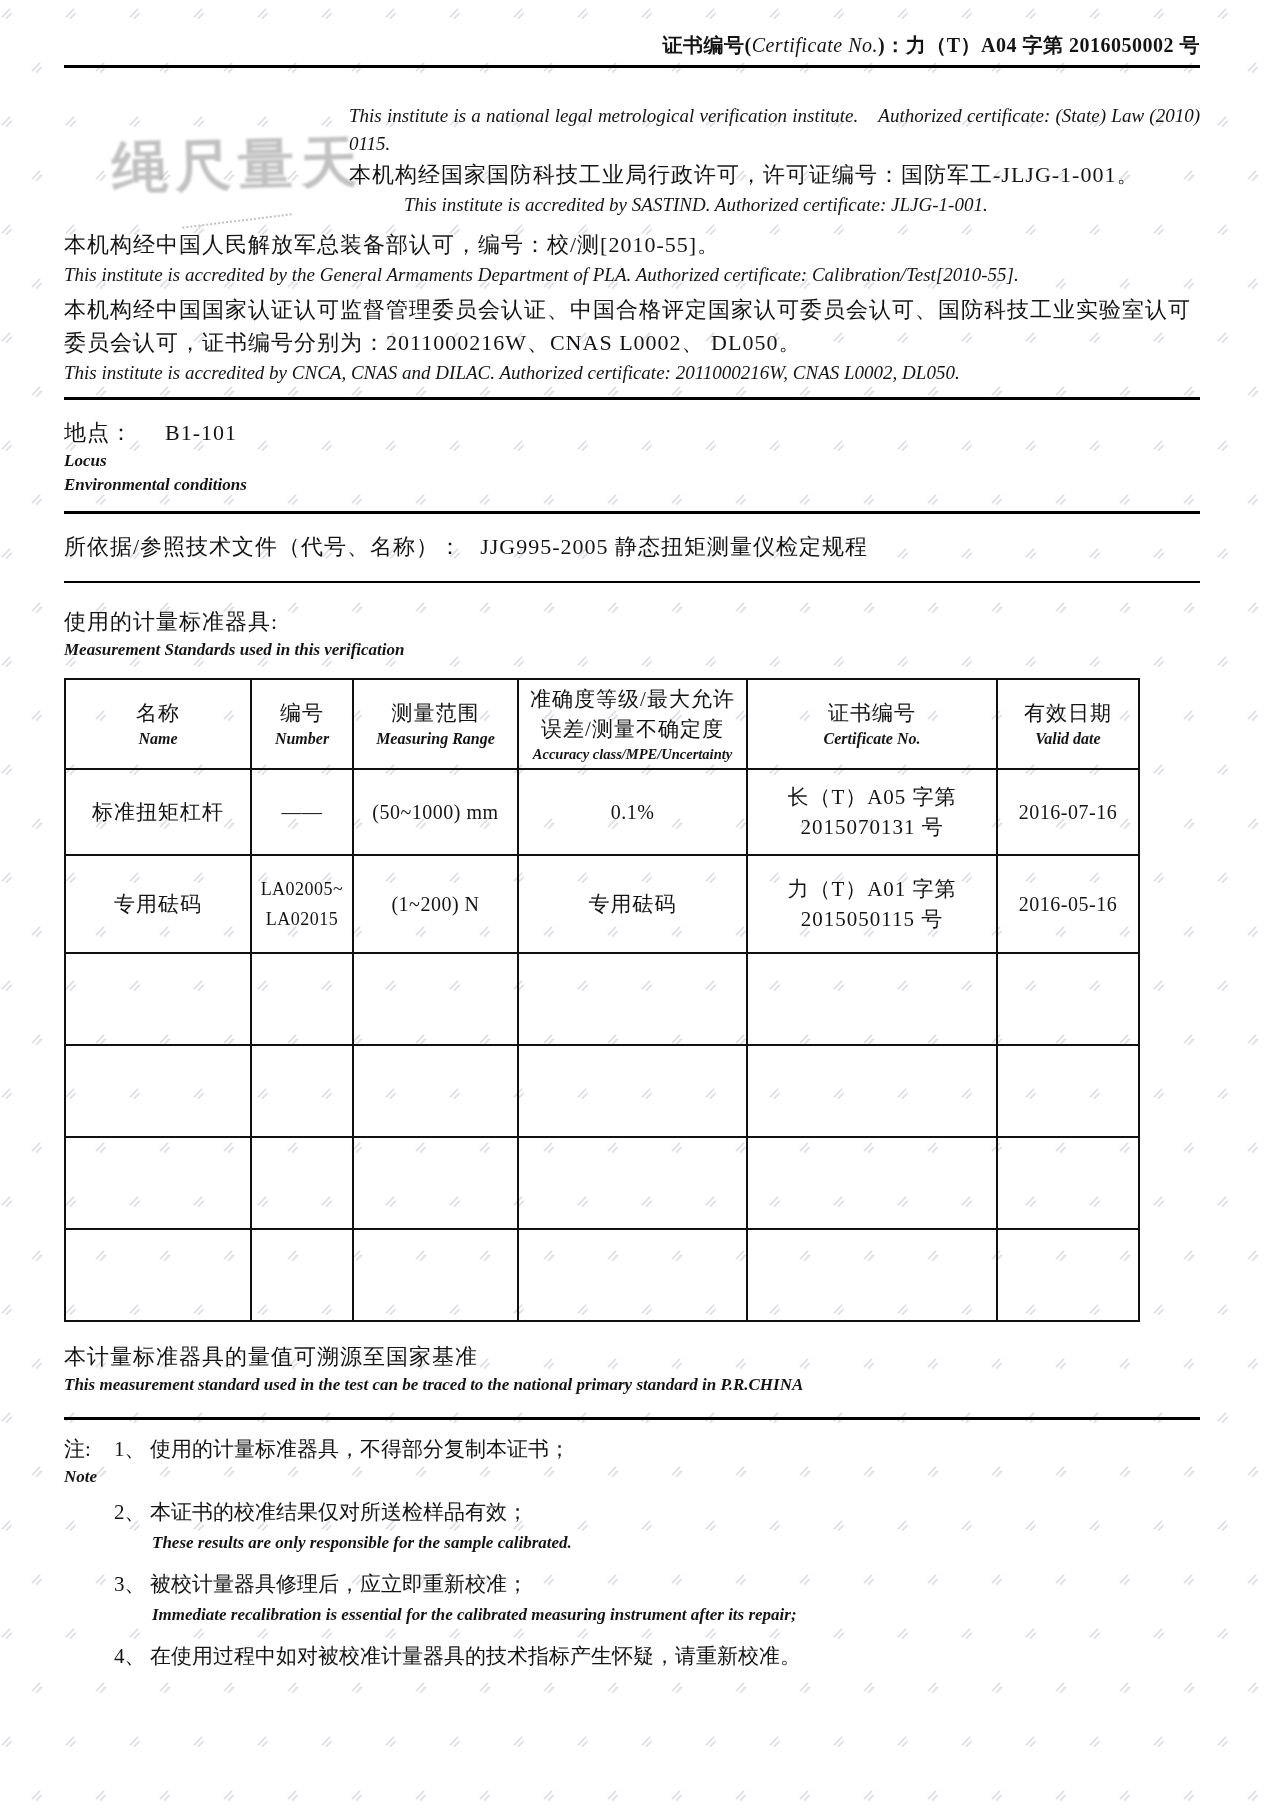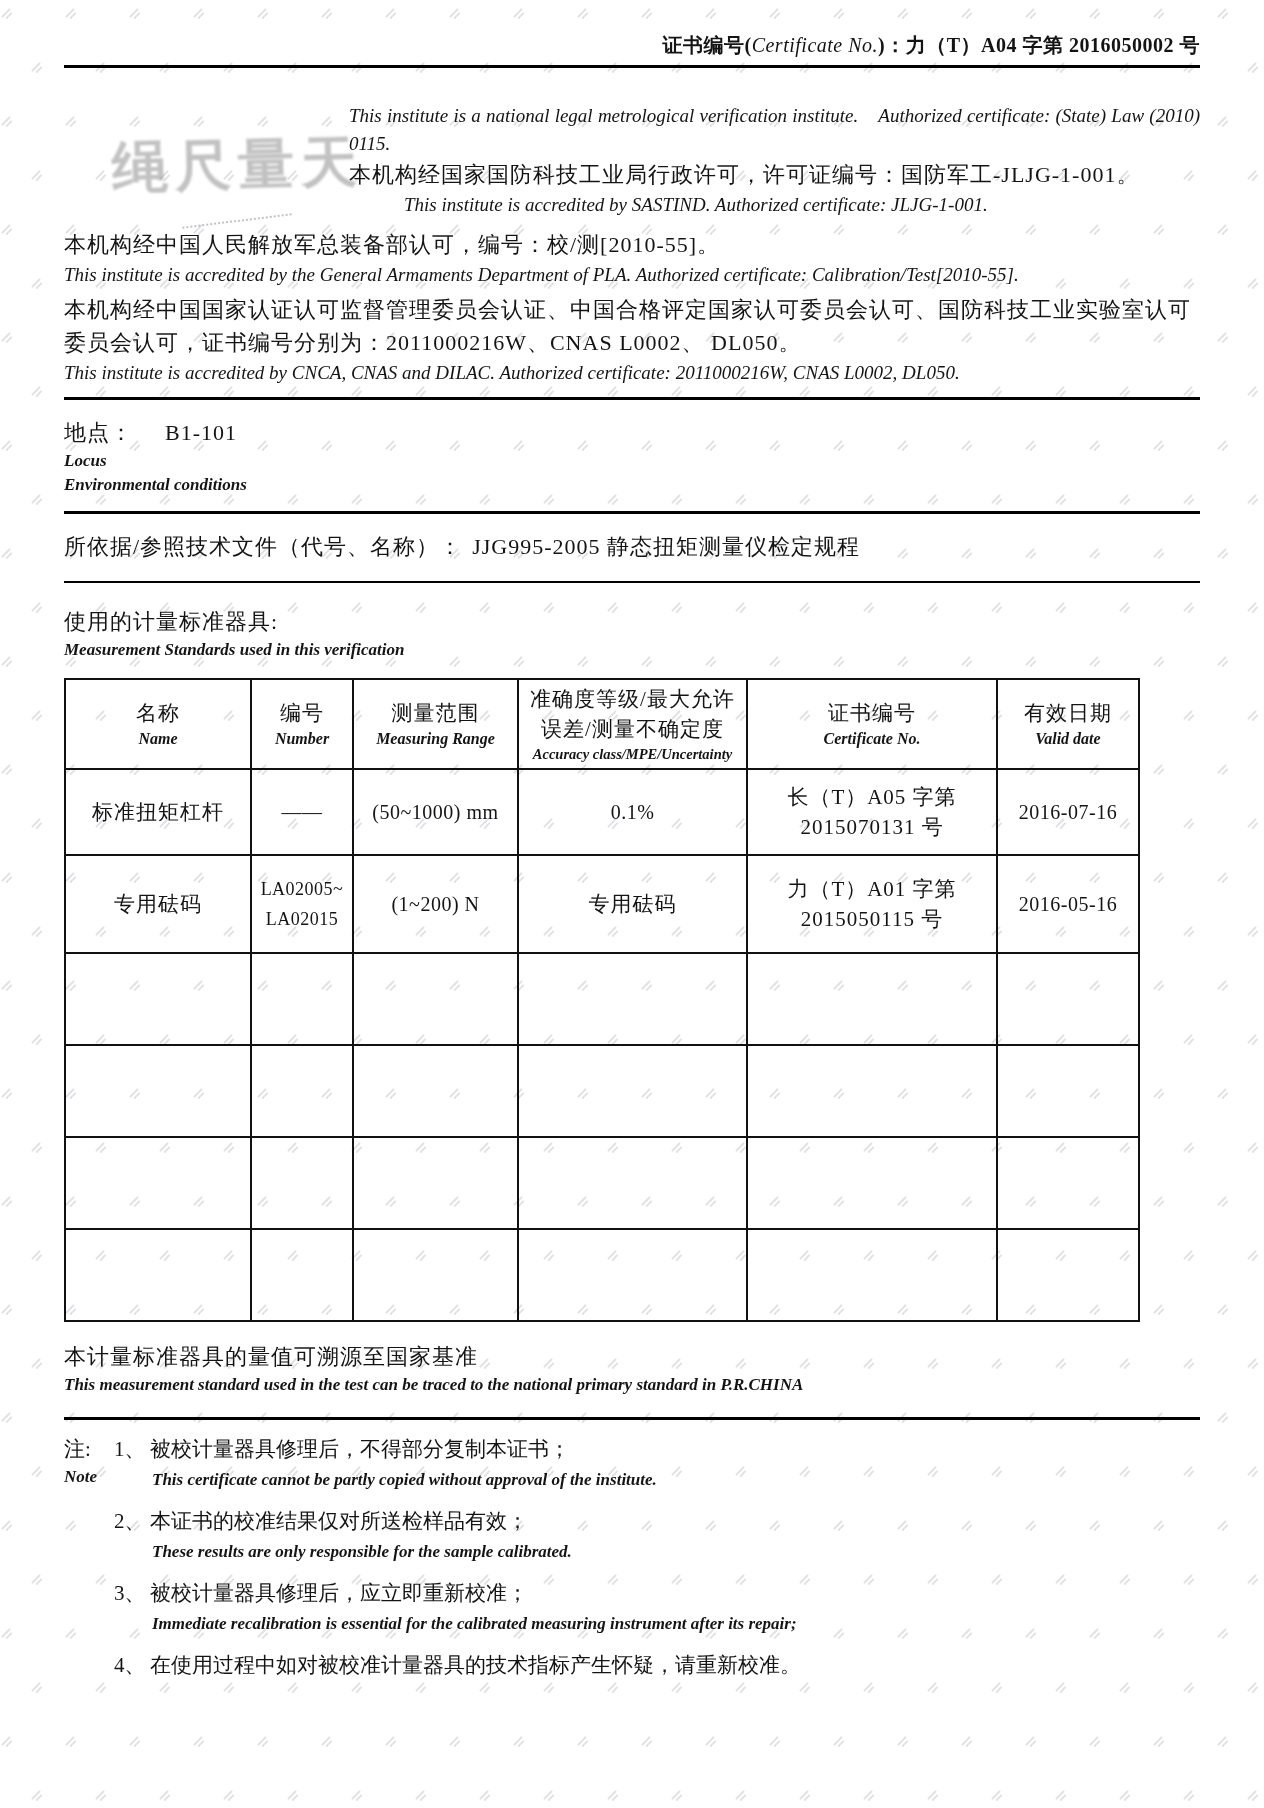--- a/index.html
+++ b/index.html
@@ -775,21 +775,21 @@
       <div class="cn pair-line">
         <span>地点：</span><span class="val">B1-101</span>
       </div>
       <div class="en-small">Locus</div>
       <div class="en-small">Environmental conditions</div>
     </div>
 
     <div class="rule-thick" style="margin-top:14px;"></div>
 
     <div style="margin-top:16px;">
-      <div class="cn"><span>所依据/参照技术文件（代号、名称）：</span><span style="margin-left:10px;">JJG995-2005 静态扭矩测量仪检定规程</span></div>
+      <div class="cn"><span>所依据/参照技术文件（代号、名称）：</span><span style="margin-left:18px;">JJG995-2005 静态扭矩测量仪检定规程</span></div>
     </div>
 
     <div class="rule-med" style="margin-top:18px;"></div>
 
     <div style="margin-top:22px;">
       <div class="cn">使用的计量标准器具:</div>
       <div class="en-small">Measurement Standards used in this verification</div>
 
       <table class="std-table">
         <colgroup>
@@ -916,22 +916,21 @@
     <div class="rule-thick" style="margin-top:20px;"></div>
 
     <div style="margin-top:14px;">
       <div class="note-row">
         <div class="note-gutter">
           <div class="note-cn">注:</div>
           <div class="en-small">Note</div>
         </div>
         <div class="note-num">1、</div>
         <div class="note-body">
-          <div class="note-cn">被校计量器具修理后，不得部分复制本证书；</div>
-          <div class="en-small note-en">This certificate cannot be partly copied without approval of the institute.</div>
+          <div class="note-cn">使用的计量标准器具，不得部分复制本证书；</div>
         </div>
       </div>
       <div class="note-row">
         <div class="note-gutter"></div>
         <div class="note-num">2、</div>
         <div class="note-body">
           <div class="note-cn">本证书的校准结果仅对所送检样品有效；</div>
           <div class="en-small note-en">These results are only responsible for the sample calibrated.</div>
         </div>
       </div>

